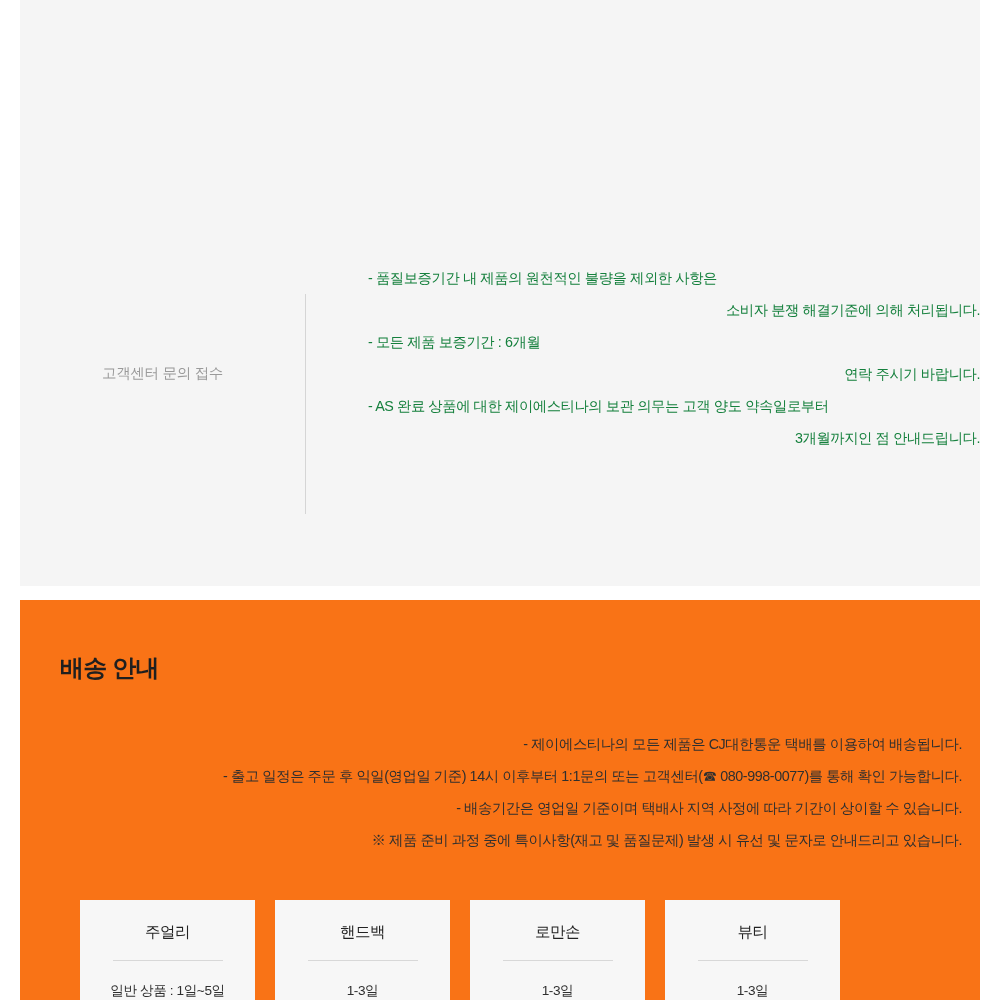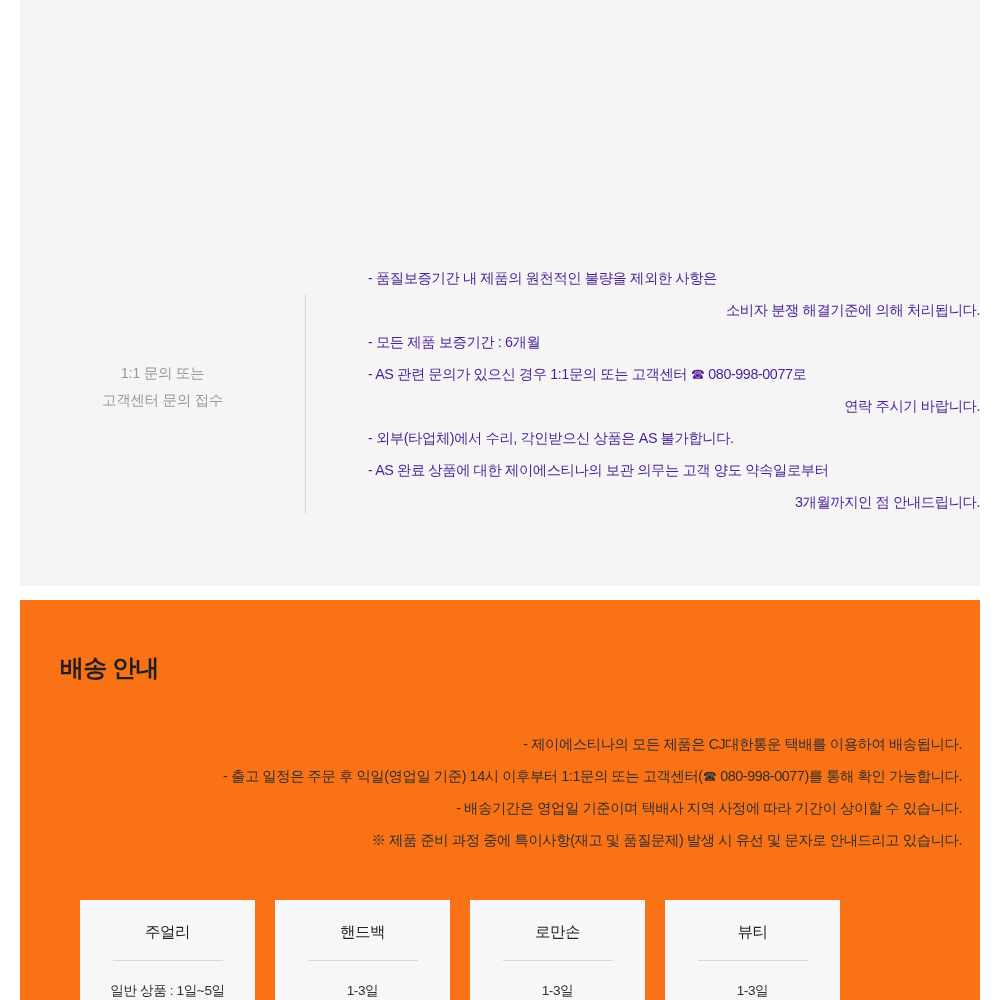--- a/index.html
+++ b/index.html
@@ -70,21 +70,21 @@
   }
 
   .policy-right {
     flex: 1 1 auto;
     padding-left: 62px;
     padding-top: 2px;
   }
 
   .policy-line {
     font-size: 14.3px;
-    color: #4c1d95;
+    color: #15803d;
     line-height: 32px;
     letter-spacing: -0.4px;
     white-space: nowrap;
   }
   .policy-line.indent {
     padding-left: 8px;
     text-align: right;
   }
   .sec-as { top: 520px; }
   .sec-as .policy-left { padding-top: 80px; }
@@ -167,32 +167,29 @@
 </head>
 <body>
 
 <div class="page">
 
   <div class="policy-panel">
 
     <div class="policy-section sec-as">
       <div class="policy-left">
         <div class="policy-sub">
-          <div>1:1 문의 또는</div>
           <div>고객센터 문의 접수</div>
         </div>
       </div>
       <div class="policy-divider"></div>
       <div class="policy-right">
         <div class="policy-line">- 품질보증기간 내 제품의 원천적인 불량을 제외한 사항은</div>
         <div class="policy-line indent">소비자 분쟁 해결기준에 의해 처리됩니다.</div>
         <div class="policy-line">- 모든 제품 보증기간 : 6개월</div>
-        <div class="policy-line">- AS 관련 문의가 있으신 경우  1:1문의 또는 고객센터 ☎ 080-998-0077로</div>
         <div class="policy-line indent">연락 주시기 바랍니다.</div>
-        <div class="policy-line">- 외부(타업체)에서 수리, 각인받으신 상품은 AS 불가합니다.</div>
         <div class="policy-line">- AS 완료 상품에 대한 제이에스티나의 보관 의무는 고객 양도 약속일로부터</div>
         <div class="policy-line indent">3개월까지인 점 안내드립니다.</div>
       </div>
     </div>
 
   </div>
 
   <div class="shipping">
     <div class="shipping-heading">배송 안내</div>
 

